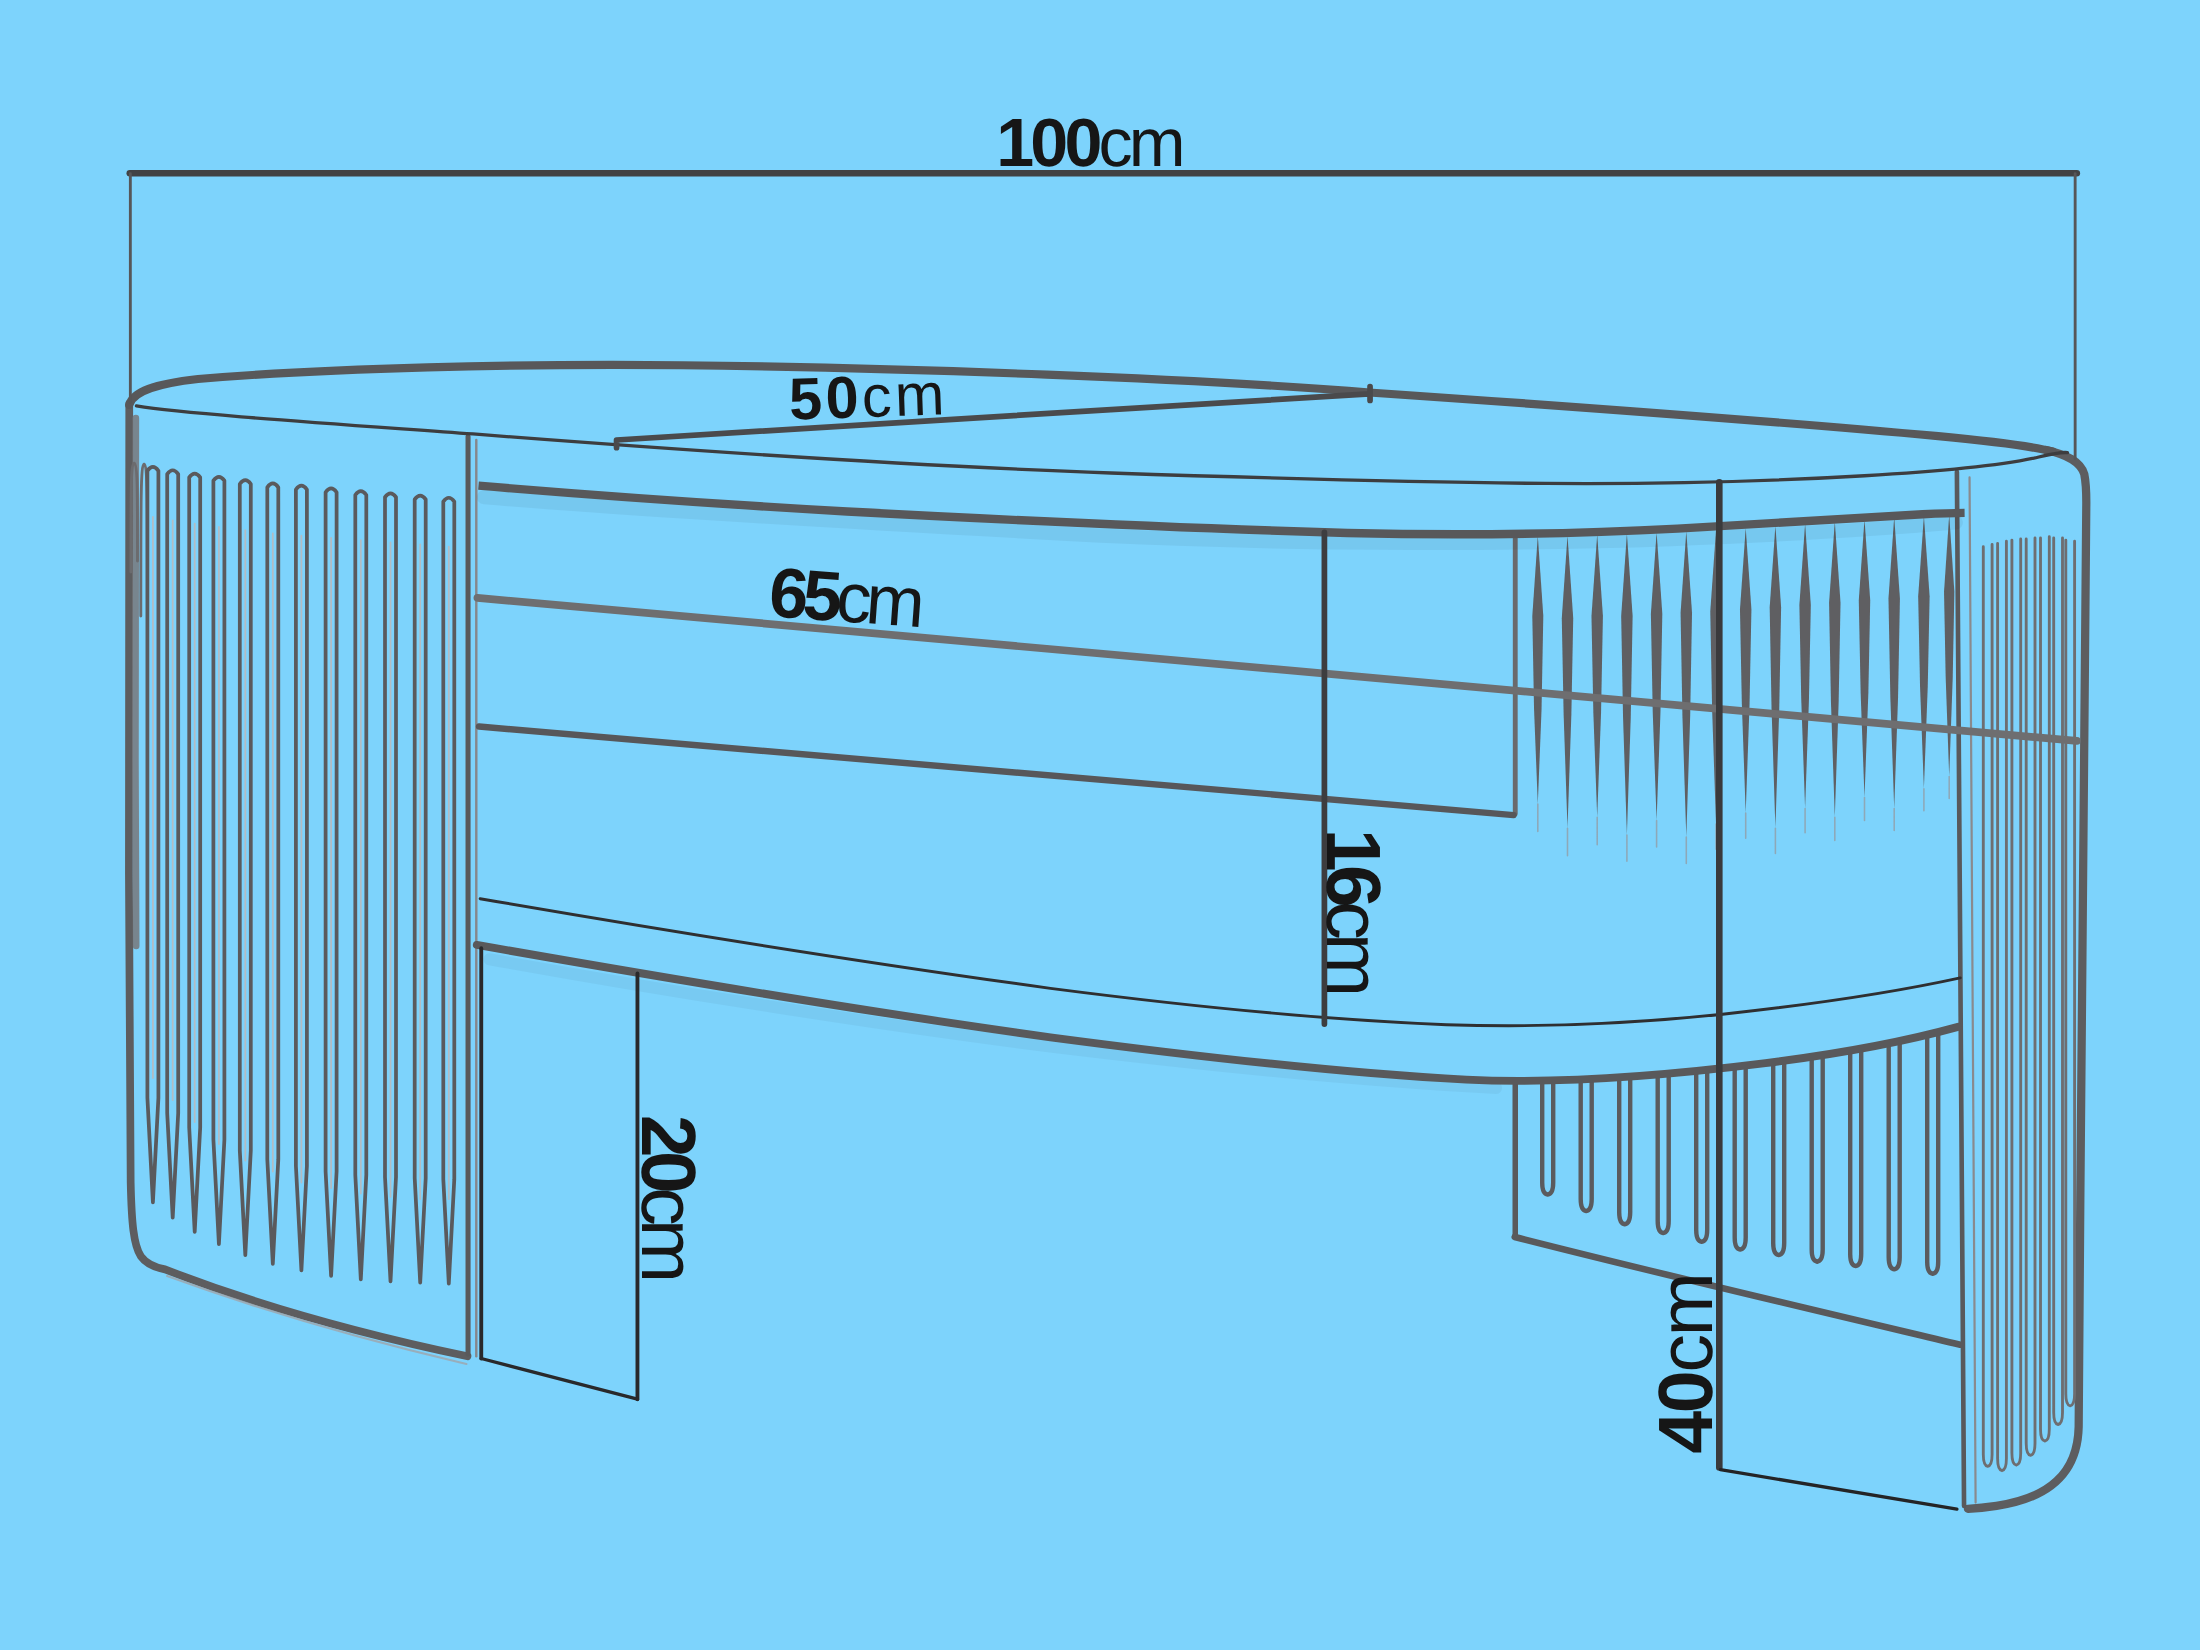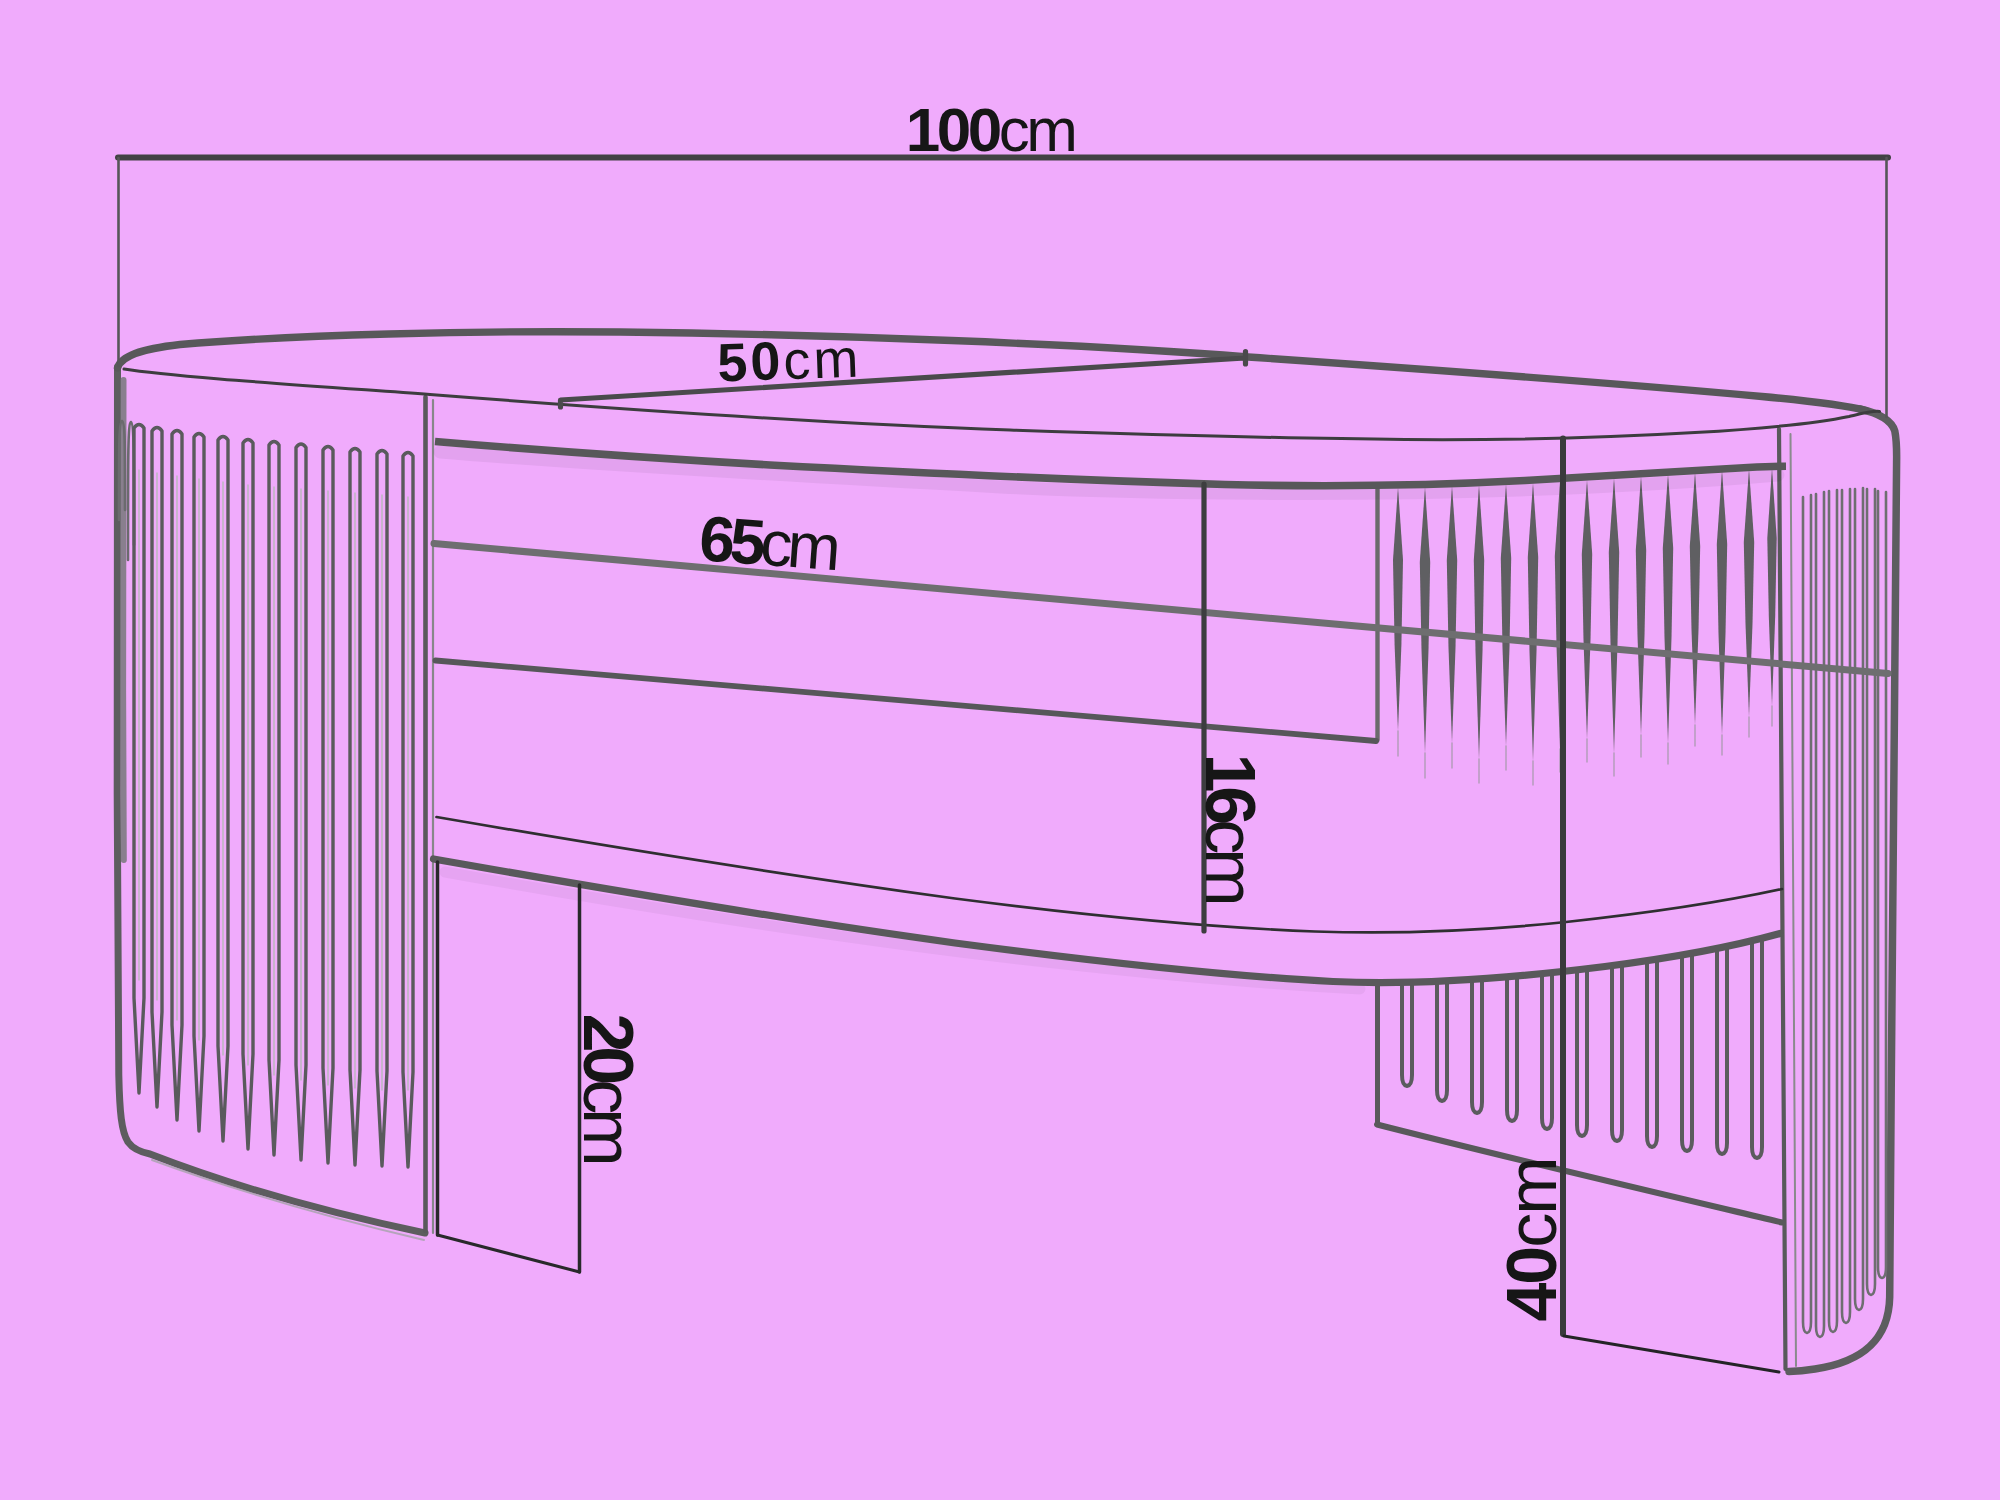--- a/index.html
+++ b/index.html
@@ -1,16 +1,16 @@
 <!DOCTYPE html>
 <html><head>
 <meta charset="utf-8">
 <style>
   html,body{margin:0;padding:0;background:#ffffff;}
-  #stage{position:relative;width:2000px;height:1500px;background:#f0abfc;overflow:hidden;
+  #stage{position:relative;width:2000px;height:1500px;background:#7dd3fc;overflow:hidden;
          font-family:"Liberation Sans", sans-serif;}
   svg{position:absolute;left:0;top:0;}
   text{fill:#161616;}
   .num{font-weight:bold;}
   .unit{font-weight:normal;}
 </style>
 </head>
 <body>
 <div id="stage">
 <svg width="2000" height="1500" viewBox="0 0 2000 1500" fill="none" stroke-linecap="round" stroke-linejoin="round">

